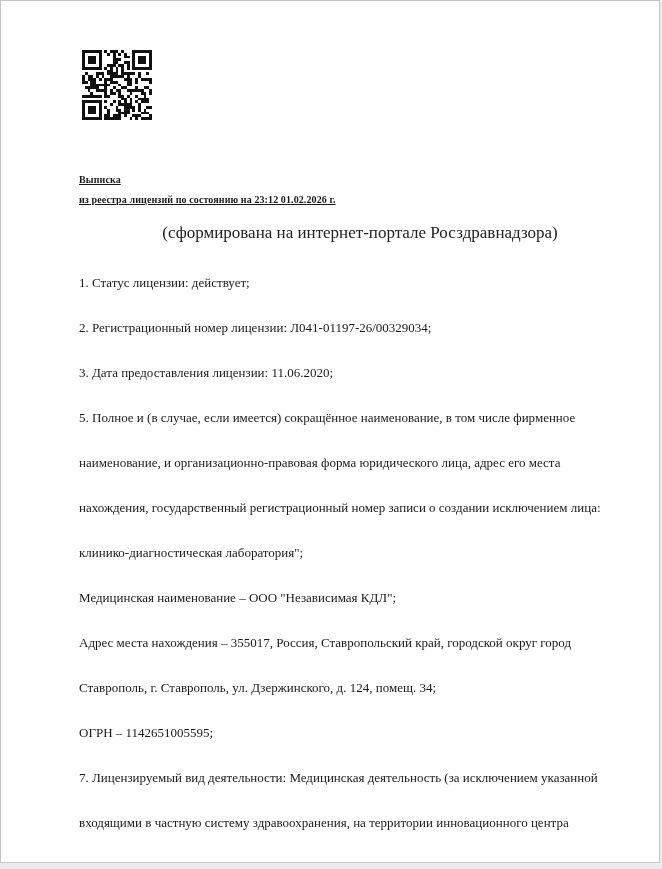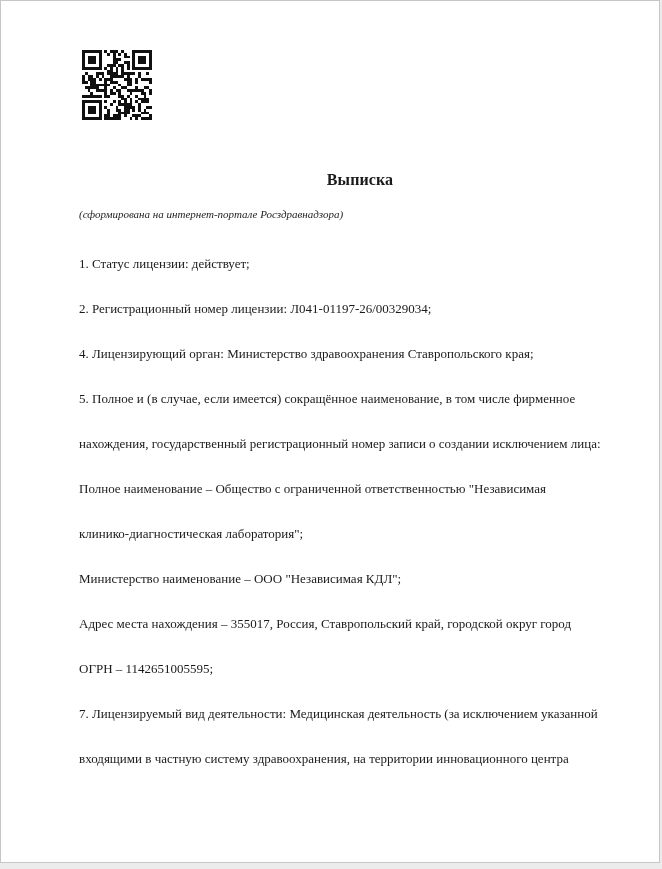--- a/index.html
+++ b/index.html
@@ -24,33 +24,32 @@
     left: 81px; top: 49px;
     width: 70px; height: 70px;
   }
   .content {
     position: absolute;
     left: 78px; top: 0;
     width: 562px;
   }
   .title {
     margin-top: 169px;
-    text-align: center;
     font-weight: bold;
-    font-size: 16px;
+    font-size: 10px;
     line-height: 19.5px;
     letter-spacing: 0.1px;
+    text-decoration: underline;
   }
   .note {
     margin-top: 17px;
-    text-align: left;
-    font-size: 11px;
+    text-align: center;
+    font-size: 17px;
     line-height: 14px;
     color: #222;
-    font-style: italic;
   }
   .paras { margin-top: 34px; }
   .para {
     font-size: 13px;
     line-height: 17px;
     margin: 0 0 13px 0;
   }
   .para .line { white-space: nowrap; margin-top: 28px; }
 </style>
 </head>
@@ -380,49 +379,51 @@
           <rect x="64.40" y="67.20" width="2.80" height="2.80"></rect>
           <rect x="67.20" y="67.20" width="2.80" height="2.80"></rect>
         </g>
       </svg>
   </div>
 
   <div class="content">
 
     <div class="title">
       <div>Выписка</div>
+      <div>из реестра лицензий по состоянию на 23:12 01.02.2026 г.</div>
     </div>
 
     <div class="note">(сформирована на интернет-портале Росздравнадзора)</div>
 
     <div class="paras">
 
       <div class="para">
         <div class="line">1. Статус лицензии: действует;</div>
       </div>
 
       <div class="para">
         <div class="line">2. Регистрационный номер лицензии: Л041-01197-26/00329034;</div>
       </div>
 
-
-      <div class="para">
-        <div class="line">4. Лицензирующий орган: Министерство здравоохранения Ставропольского края;</div>
-      </div>
+      <div class="para">
+        <div class="line">3. Дата предоставления лицензии: 11.06.2020;</div>
+      </div>
+
 
       <div class="para">
         <div class="line">5. Полное и (в случае, если имеется) сокращённое наименование, в том числе фирменное</div>
+        <div class="line">наименование, и организационно-правовая форма юридического лица, адрес его места</div>
         <div class="line">нахождения, государственный регистрационный номер записи о создании исключением лица:</div>
       </div>
 
       <div class="para">
-        <div class="line">Полное наименование – Общество с ограниченной ответственностью "Независимая</div>
         <div class="line">клинико-диагностическая лаборатория";</div>
-        <div class="line">Министерство наименование – ООО "Независимая КДЛ";</div>
+        <div class="line">Медицинская наименование – ООО "Независимая КДЛ";</div>
         <div class="line">Адрес места нахождения – 355017, Россия, Ставропольский край, городской округ город</div>
+        <div class="line">Ставрополь, г. Ставрополь, ул. Дзержинского, д. 124, помещ. 34;</div>
         <div class="line">ОГРН – 1142651005595;</div>
       </div>
 
 
       <div class="para">
         <div class="line">7. Лицензируемый вид деятельности: Медицинская деятельность (за исключением указанной</div>
         <div class="line">входящими в частную систему здравоохранения, на территории инновационного центра</div>
       </div>
 
 

